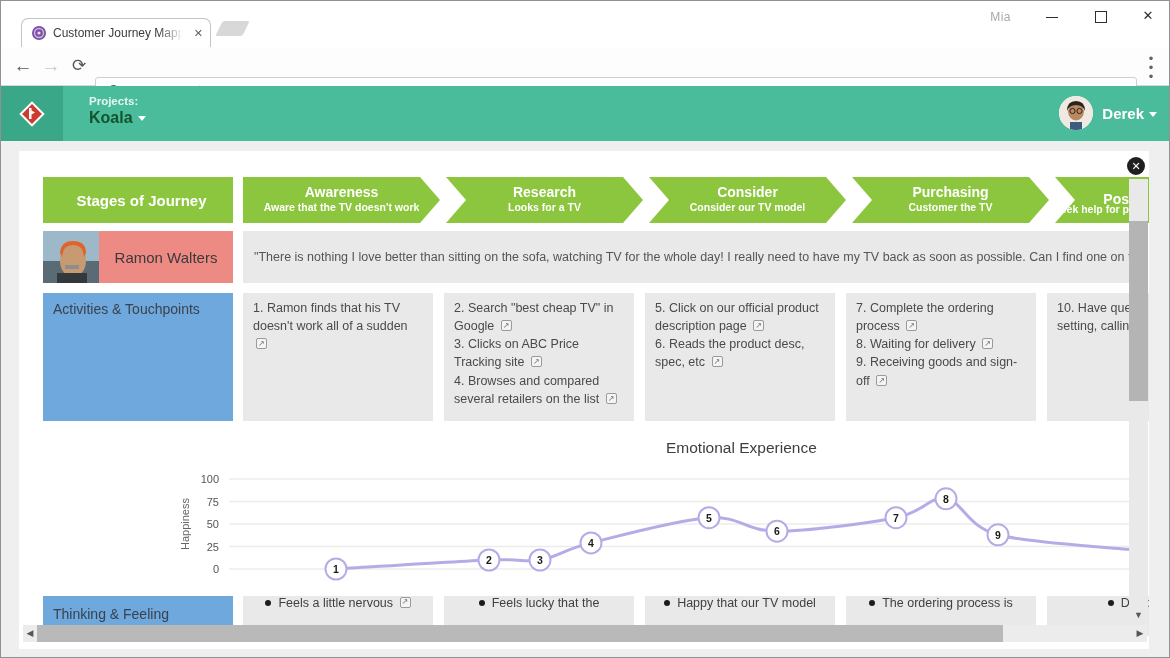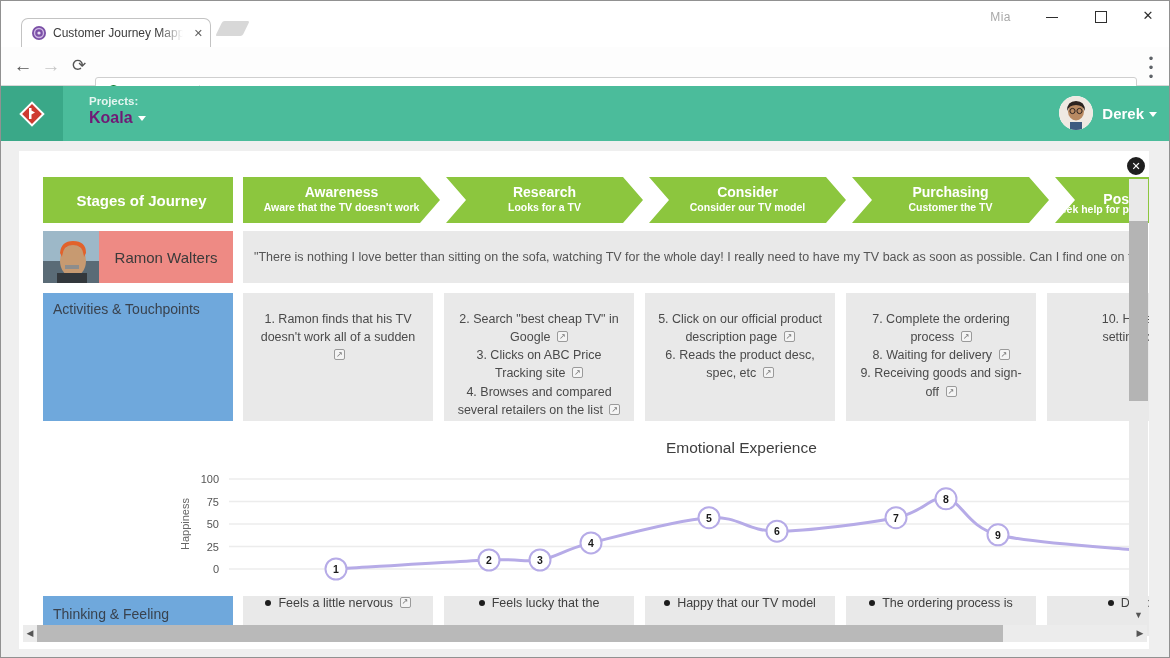--- a/index.html
+++ b/index.html
@@ -42,21 +42,21 @@
   .star { font-size:15px; color:#777; margin-left:8px; }
   .menu-dots { position:absolute; right:8px; top:6px; width:20px; height:27px; color:#5f6368; font-size:13px;
                line-height:9px; text-align:center; padding-top:1px; letter-spacing:0; }
   .menu-dots span { display:block; }
 
   
   .appbar { position:absolute; left:0; top:85px; width:100%; height:70px; background:#4bbc9b; }
   .logo-block { position:absolute; left:0; top:0; width:62px; height:55px; background:#3aa888;
                 display:flex; align-items:center; justify-content:center; }
   .projects-label { position:absolute; left:88px; top:9px; font-size:11.5px; font-weight:bold; color:rgba(255,255,255,.85); }
-  .project-name { position:absolute; left:88px; top:23px; font-size:16px; font-weight:bold; color:#701a75; }
+  .project-name { position:absolute; left:88px; top:23px; font-size:16px; font-weight:bold; color:#14532d; }
   .caret { display:inline-block; margin-left:5px; vertical-align:2px;
            border-left:4.5px solid transparent; border-right:4.5px solid transparent; border-top:5px solid #fff; }
   .user-area { position:absolute; right:12px; top:10px; display:flex; align-items:center; }
   .avatar { width:34px; height:34px; border-radius:50%; overflow:hidden; background:#fff; }
   .user-name { font-size:15px; font-weight:bold; color:#fff; margin-left:9px; }
 
   
   .content-bg { position:absolute; left:0; top:140px; width:100%; height:518px; background:#efefef; }
   .panel { position:absolute; left:18px; top:10px; width:1130px; height:498px; background:#fff; overflow:hidden; }
 
@@ -72,21 +72,21 @@
   .stage.clipped .stage-sub { position:absolute; right:123px; top:25px; white-space:nowrap; }
 
   .persona-photo { position:absolute; left:24px; top:80px; width:56px; height:52px; overflow:hidden; }
   .persona-name { position:absolute; left:80px; top:80px; width:134px; height:52px; background:#ee8a84;
                   color:#3a3a3a; font-size:15px; display:flex; align-items:center; justify-content:center; }
   .quote-cell { position:absolute; left:224px; top:80px; width:902px; height:52px; background:#e9e9e9;
                 color:#555; font-size:12.5px; line-height:52px; padding:0 11px; white-space:nowrap; overflow:hidden; }
 
   .act-hdr { top:142px; height:128px; background:#6fa8dc; color:#39424e; font-size:14px; padding:8px 10px; }
   .acell { position:absolute; top:142px; width:190px; height:128px; background:#e9e9e9; color:#4a4a4a;
-           font-size:12.5px; line-height:1.45; padding:17px 10px;text-align:center; }
+           font-size:12.5px; line-height:1.45; padding:6px 10px; }
   .link-icon { display:inline-block; width:11px; height:11px; border:1px solid #9a9a9a; border-radius:2px;
                position:relative; vertical-align:-1px; margin-left:3px; background:#f4f4f4; }
   .link-icon::after { content:"\2197"; position:absolute; left:1px; top:-1px; font-size:8px; color:#777; }
 
   .chart-title { position:absolute; left:647px; top:288px; font-size:15.5px; color:#3e3e3e; }
   .chart-svg { position:absolute; left:0; top:280px; }
 
   .think-hdr { top:445px; height:40px; background:#6fa8dc; color:#39424e; font-size:14px; padding:10px 10px 0; }
   .tcell { position:absolute; top:445px; width:190px; height:40px; background:#e9e9e9; color:#3f3f3f;
            font-size:12.5px; text-align:center; white-space:nowrap; overflow:hidden; }

